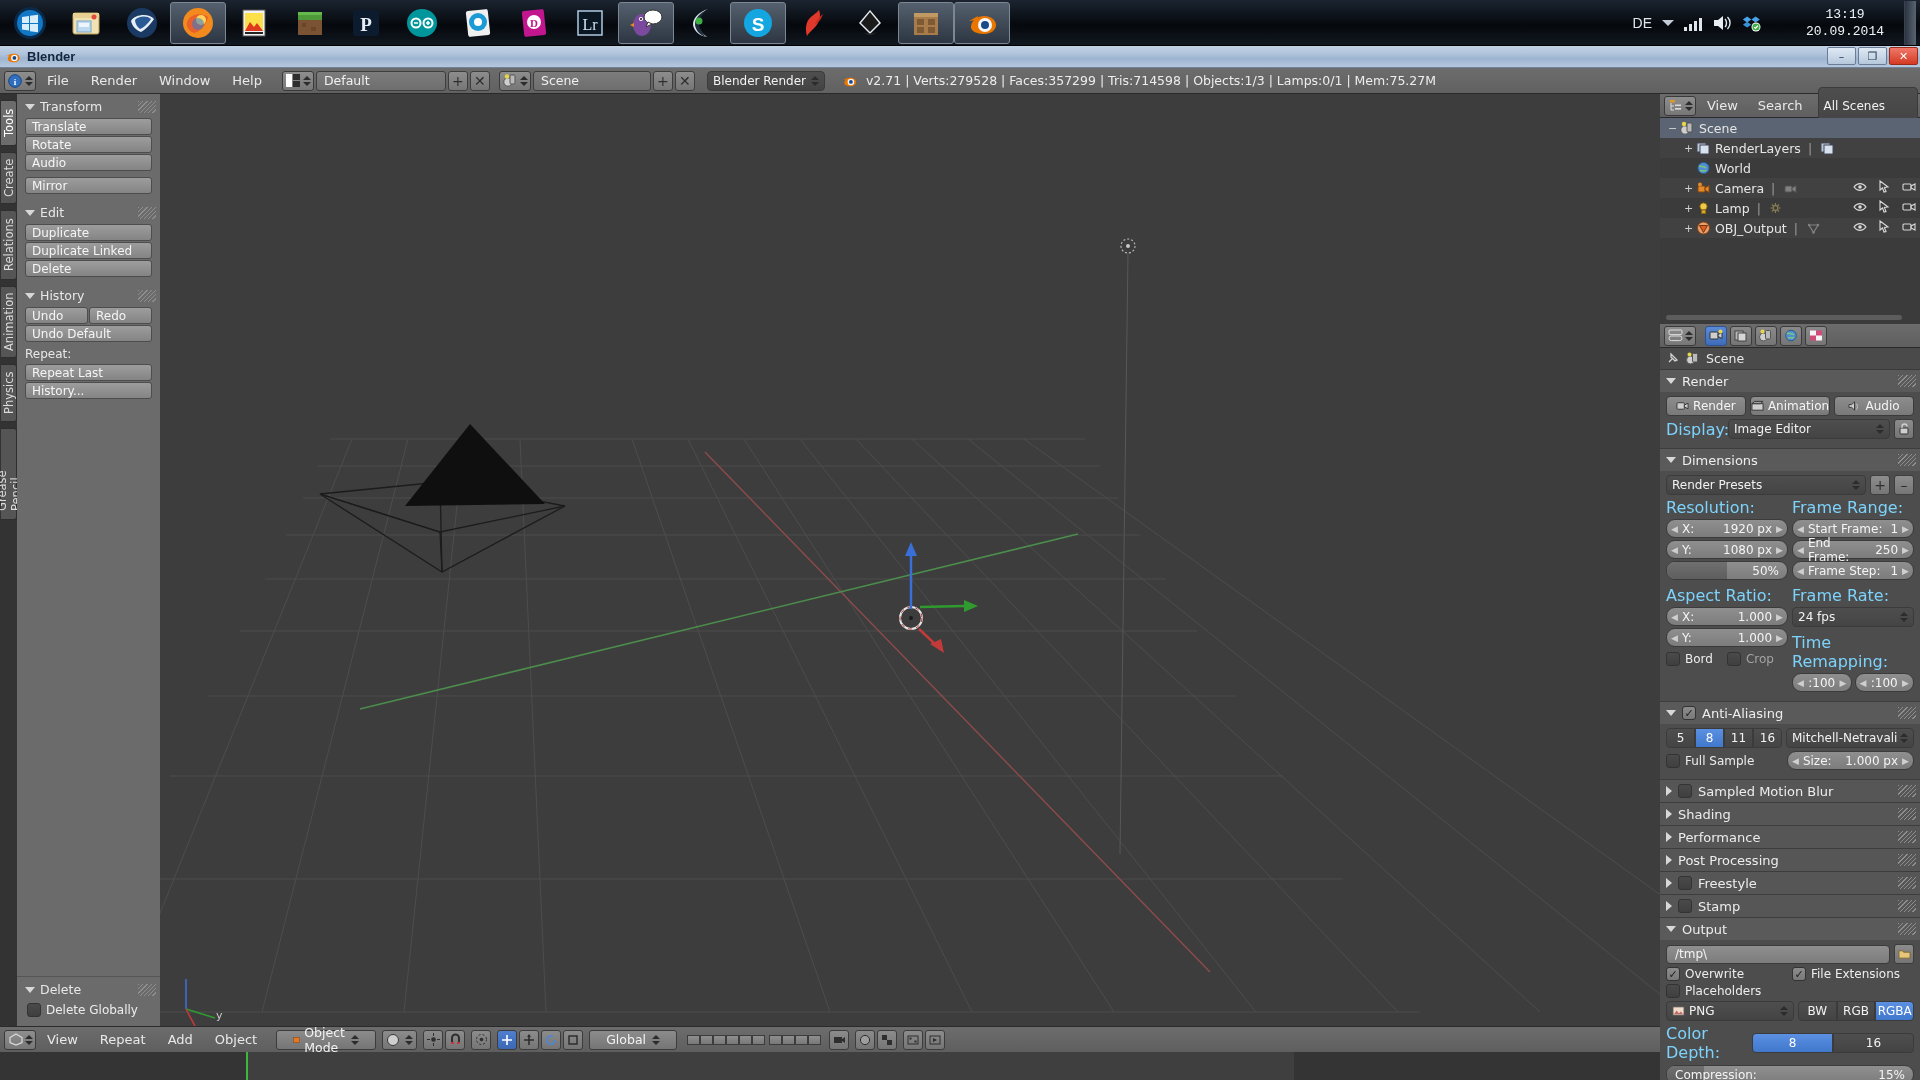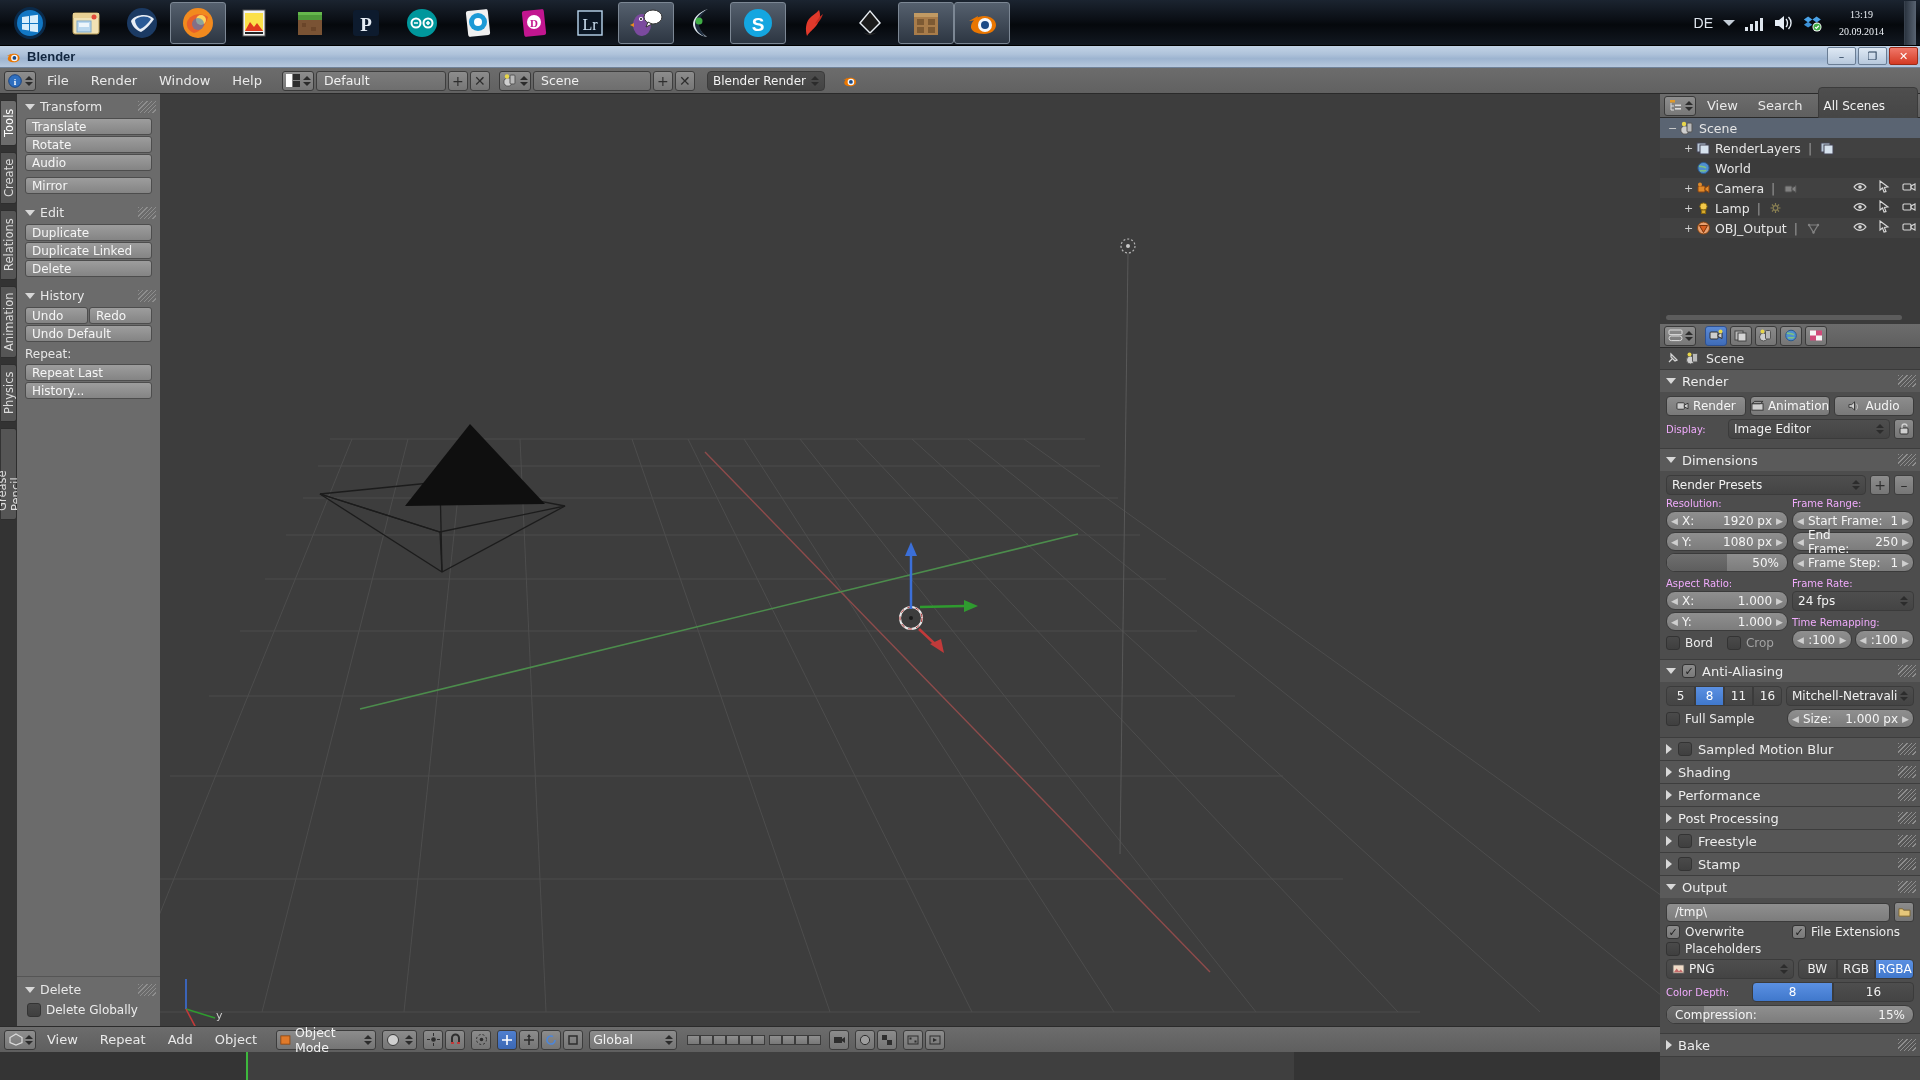--- a/index.html
+++ b/index.html
@@ -16,22 +16,22 @@
      position:relative; }
   .tb-item.active { background:linear-gradient(to bottom,#55606e,#2d3642);
      border:1px solid #7c8794; border-radius:3px; height:42px; }
   .tbico { width:34px; height:34px; display:block; }
   .tray { margin-left:auto; display:flex; align-items:center; height:46px; padding-right:4px; gap:10px; }
   .tray-lang { font-size:14px; color:#dfe6ee; font-family:"Liberation Sans",sans-serif; }
   .tray-arrow { width:0;height:0;border-left:6px solid transparent;border-right:6px solid transparent;
      border-top:6px solid #c3ccd6; }
   .bars { display:flex; align-items:flex-end; gap:2px; height:16px; }
   .bars i { display:block; width:3px; background:#dde4ec; }
-  .clock { text-align:center; color:#eef3f8; font-size:10px; line-height:17px;
-     font-family:Liberation Serif, serif; padding:0 10px 0 6px; }
+  .clock { text-align:center; color:#eef3f8; font-size:13px; line-height:17px;
+     font-family:Liberation Mono, monospace; padding:0 10px 0 6px;margin-left:28px; }
   .showdesk { width:12px; height:44px; background:linear-gradient(to right,#2b3440,#596472);
      border-left:1px solid #38414d; }
 
   
   #winbar { position:absolute; left:0; top:46px; width:1920px; height:22px;
      background:linear-gradient(to bottom,#c3d3e6 0%,#aec2da 40%,#9db4d0 60%,#b6c8de 100%);
      border-bottom:1px solid #6f8299; display:flex; align-items:center; }
   #winbar .wtitle { font-size:13px; color:#12263f; font-weight:bold;
      font-family:"Liberation Sans",sans-serif; margin-left:6px; }
   .wbtns { margin-left:auto; display:flex; align-items:stretch; height:19px; padding-right:2px; gap:2px; }
@@ -92,21 +92,21 @@
   .tlabel { font-size:12px; color:#e8e8e8; padding:4px 0 2px 8px; }
   .hatch { position:absolute; right:4px; width:18px; height:12px;
      background:repeating-linear-gradient(-45deg,transparent 0 2px,#8e8e8e 2px 3px); }
 
   
   #vpfooter { position:absolute; left:0; top:958px; width:1660px; height:26px;
      background:linear-gradient(to bottom,#6c6c6c,#5f5f5f); border-top:1px solid #2b2b2b;
      display:flex; align-items:center; padding-left:4px; gap:0; }
   .modesel { height:20px; border:1px solid #3c3c3c; border-radius:3px;
      background:linear-gradient(to bottom,#8c8c8c,#757575); display:flex; align-items:center;
-     padding:0 3px; font-size:12.5px; color:#f2f2f2; gap:4px; }
+     padding:0 16px; font-size:12.5px; color:#f2f2f2; gap:4px; }
   .ico-btn { width:20px;height:20px;border:1px solid #3c3c3c;border-radius:3px;
      background:linear-gradient(to bottom,#8c8c8c,#757575); display:flex;
      align-items:center; justify-content:center; }
   .ico-btn.on { background:linear-gradient(to bottom,#4f7fcf,#3c68b4); }
   .layergrid { display:flex; }
   .layergrid .lg { width:13px; height:10px; border:1px solid #3c3c3c;
      background:linear-gradient(to bottom,#8e8e8e,#787878); }
 
   
   #timeline { position:absolute; left:0; top:984px; width:1660px; height:56px; background:#3f3f3f; }
@@ -172,21 +172,21 @@
      background:linear-gradient(to bottom,#4e4e4e,#444); }
   .seg > div:first-child { border-radius:4px 0 0 4px; }
   .seg > div:last-child { border-radius:0 4px 4px 0; }
   .seg > div.on { background:linear-gradient(to bottom,#5b90e2,#4078cc); color:#fff; }
   .chk { display:flex; align-items:center; gap:5px; font-size:12px; color:#ededed; }
   .box { width:14px; height:14px; border:1px solid #333; border-radius:3px;
      background:linear-gradient(to bottom,#4a4a4a,#3f3f3f); display:flex;
      align-items:center; justify-content:center; font-size:11px; color:#e9e9e9; }
   .box.checked { background:linear-gradient(to bottom,#8c8c8c,#797979); color:#1d1d1d; }
   .dim { color:#a3a3a3; }
-  .lbl { font-size:10px; color:#f0abfc; }
+  .lbl { font-size:16px; color:#7dd3fc; }
   .sect-hd .hatch { right:4px; top:5px; }
 </style>
 </head>
 <body>
 
 <div id="taskbar">
   <div class="tb-icons">
     <div class="tb-item">
       <svg class="tbico" viewBox="0 0 34 34">
         <circle cx="17" cy="17" r="16" fill="#0a2a4a"></circle>
@@ -428,20 +428,21 @@
           <i class="d"></i>
         </span>
     </div>
 
     <svg width="17" height="16" viewBox="0 0 34 34" style="margin-left:16px">
       <path d="M6 20c1-6 7-10 13-10 7 0 12 4 12 9s-5 9-12 9S5 25 6 20z" fill="#ea7600"></path>
       <circle cx="20" cy="19" r="7" fill="#f4f7fb"></circle>
         <circle cx="20" cy="19" r="4" fill="#1b4a86"></circle>
       <path d="M4 15l9-5-1 4z" fill="#ea7600"></path>
     </svg>
+    <div class="stats" style="margin-left:8px">v2.71 | Verts:279528 | Faces:357299 | Tris:714598 | Objects:1/3 | Lamps:0/1 | Mem:75.27M</div>
   </div>
 
   <div id="viewport">
     <svg id="vpgrid" viewBox="0 0 1660 932" preserveAspectRatio="none">
       <defs>
         <linearGradient id="fade" x1="0" y1="0" x2="0" y2="1">
           <stop offset="0" stop-color="#3d3d3d"></stop>
             <stop offset="1" stop-color="#3d3d3d"></stop>
         </linearGradient>
       </defs>

